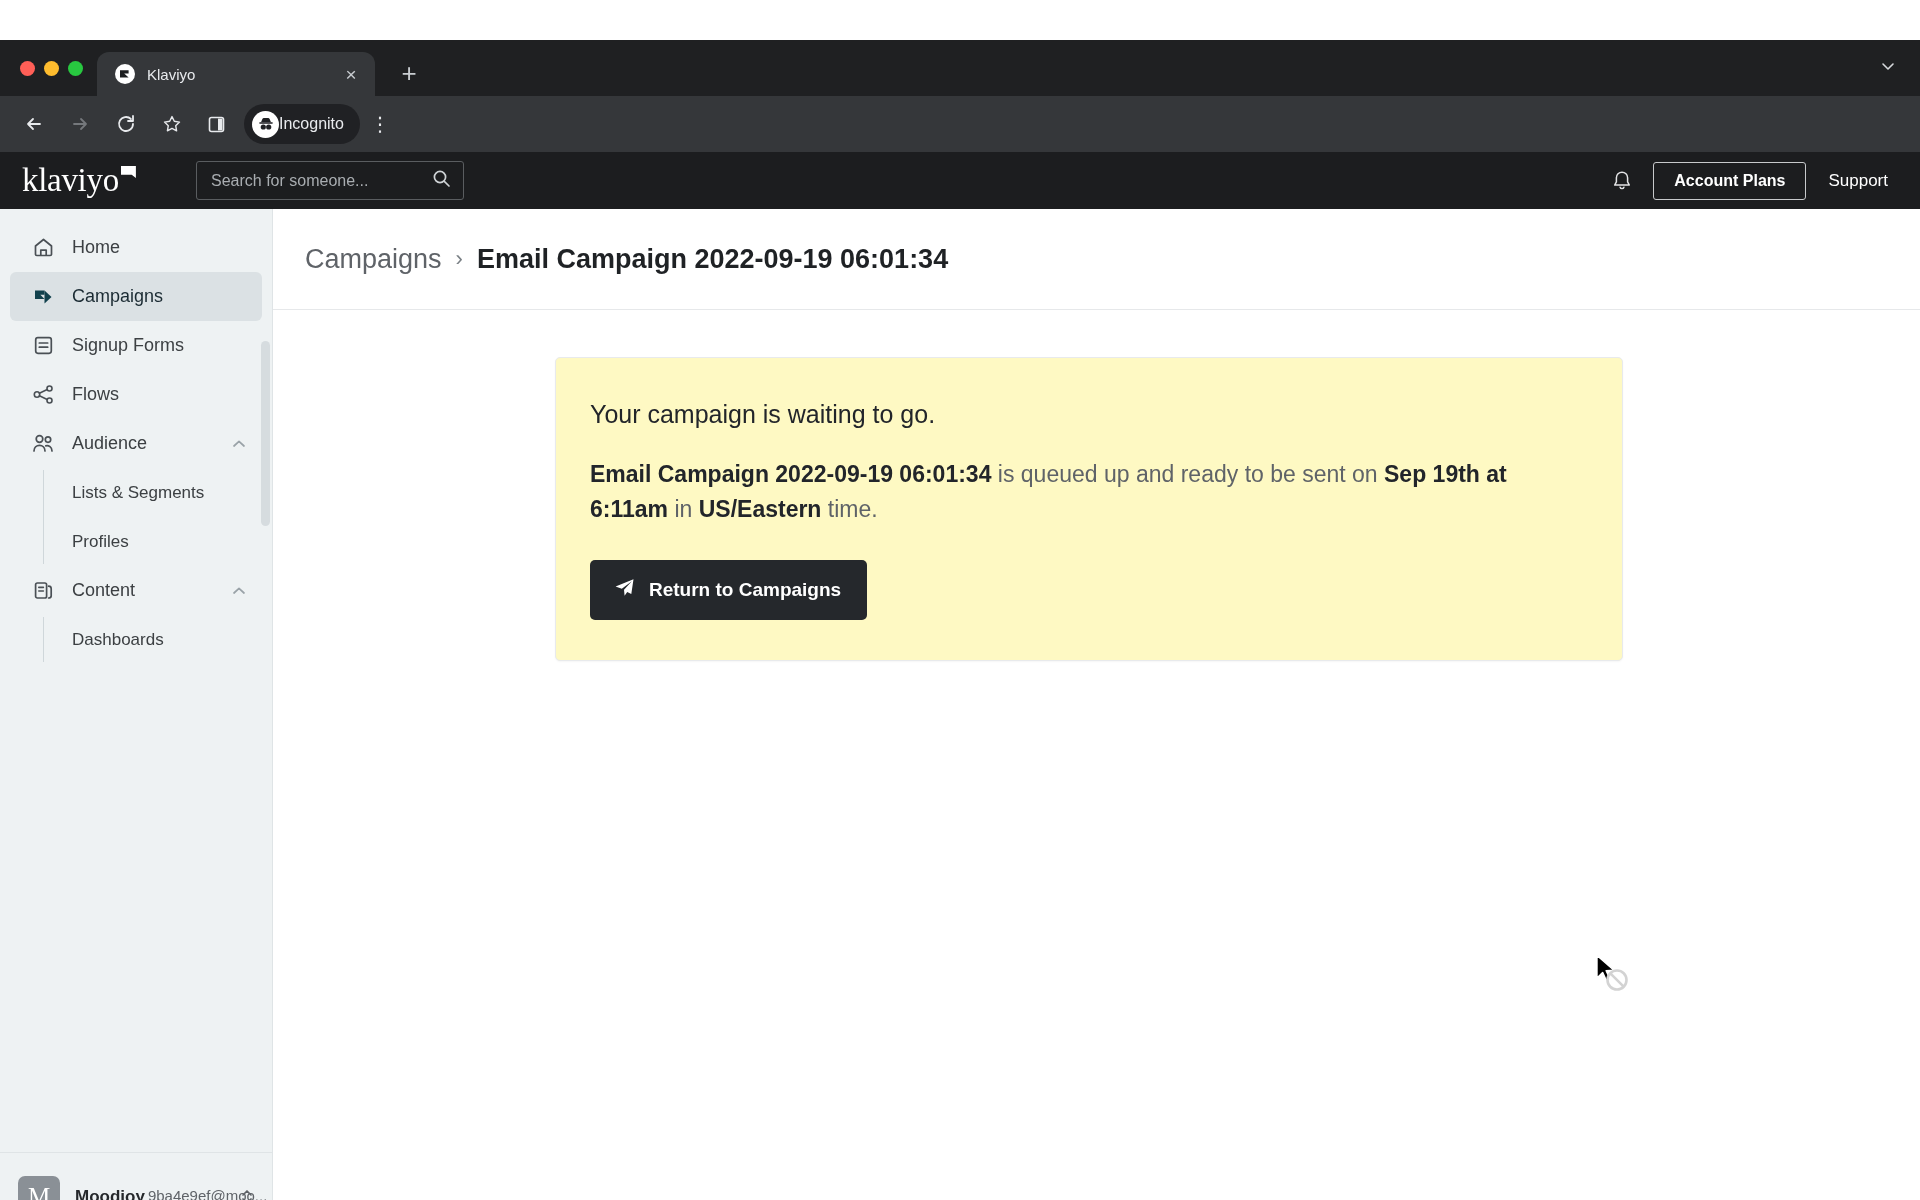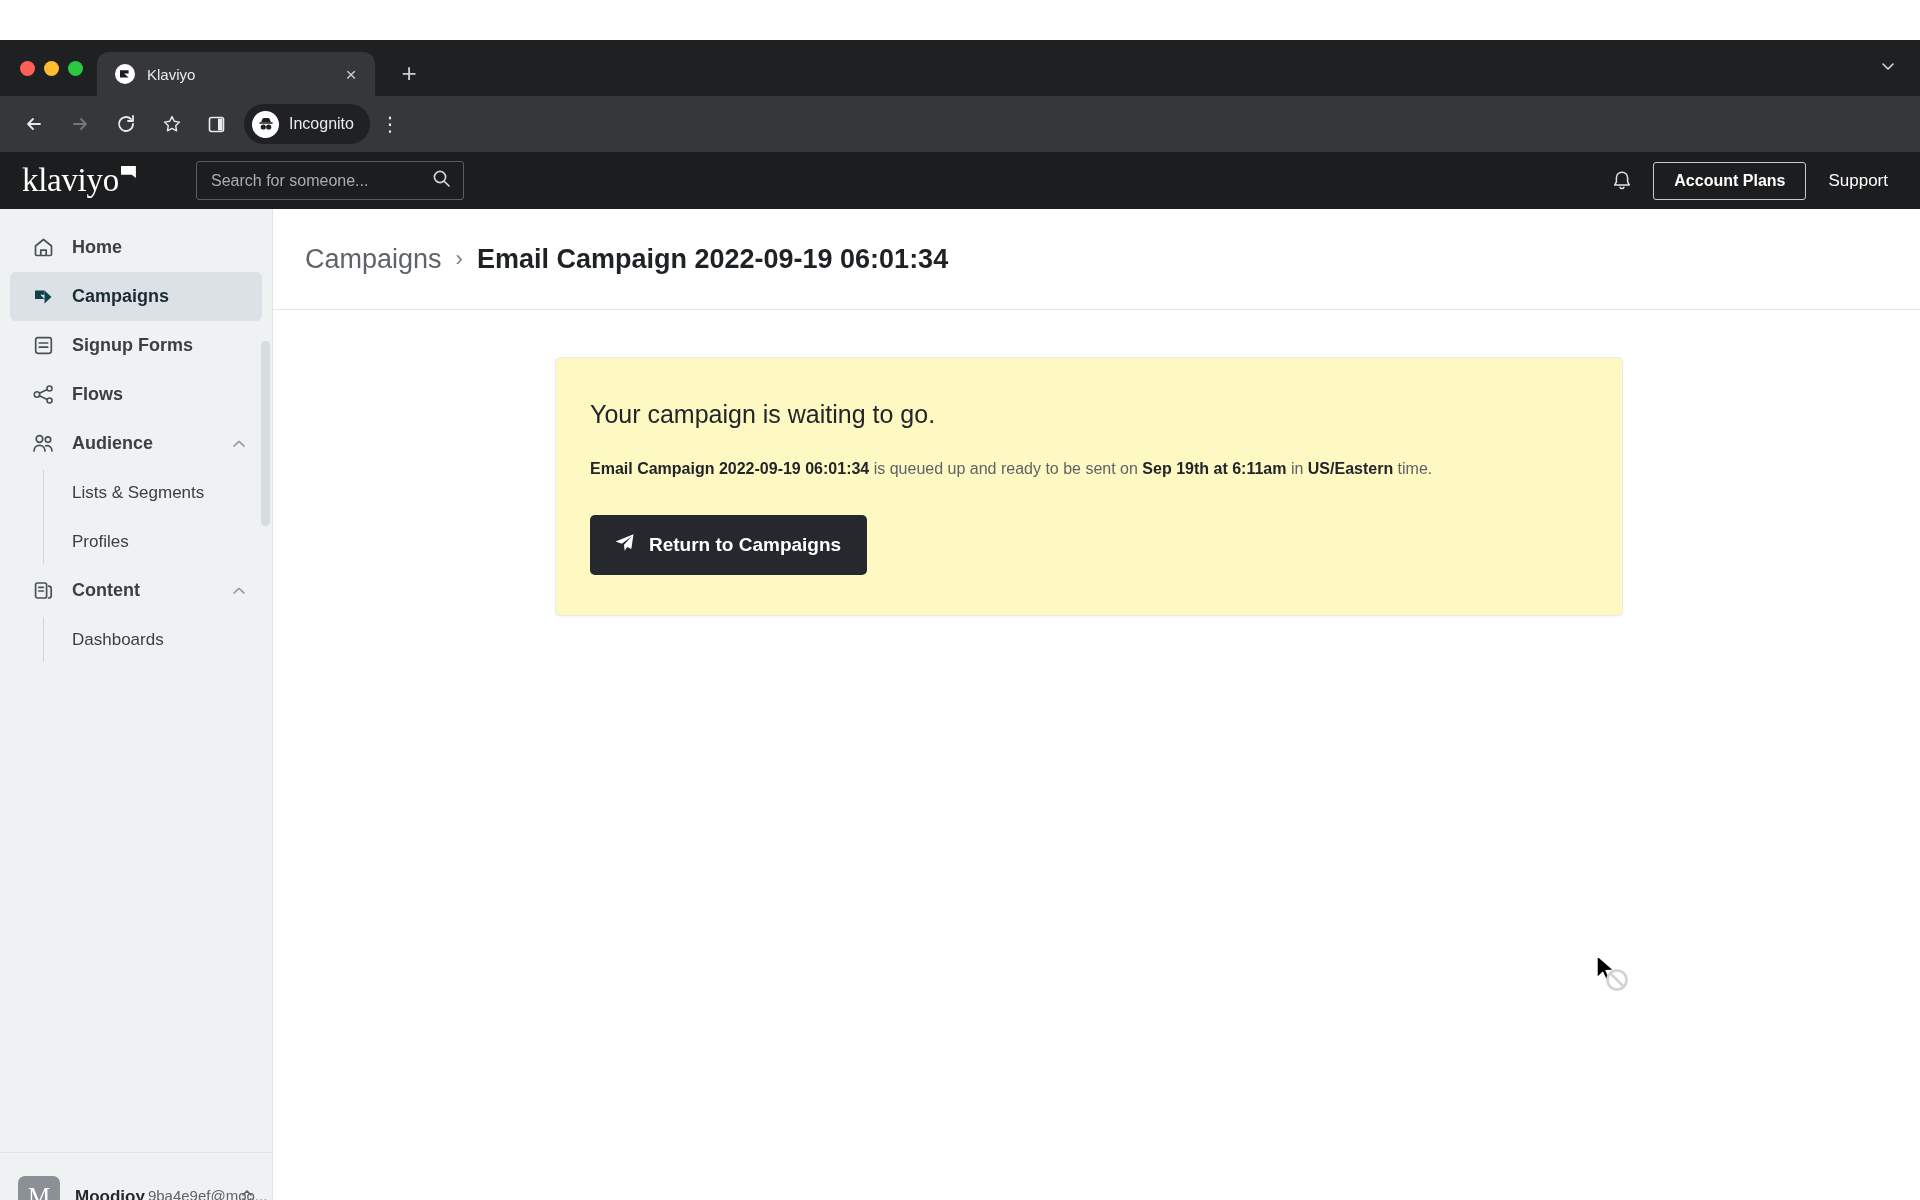--- a/index.html
+++ b/index.html
@@ -47,21 +47,21 @@
   .navbtn.disabled { color: #75787c; }
   .omnibox {
     flex: 1; height: 40px; background: #202124; border-radius: 20px;
     display: flex; align-items: center; padding: 0 16px; margin: 0 10px; gap: 12px;
     min-width: 0; cursor: text;
   }
   .omni-url { font-size: 16px; color: #9aa0a6; white-space: nowrap; overflow: hidden; }
   .omni-url b { color: #e8eaed; font-weight: 400; }
   .tool-icons { display: flex; align-items: center; gap: 4px; }
   .incognito-pill {
-    display: flex; align-items: center; gap: 10px; height: 40px; padding: 0 16px 0 8px;
+    display: flex; align-items: center; gap: 0; height: 40px; padding: 0 16px 0 8px;
     border-radius: 20px; background: #202124; margin-left: 4px; cursor: pointer;
   }
   .incog-avatar {
     width: 27px; height: 27px; border-radius: 50%; background: #ffffff;
     display: flex; align-items: center; justify-content: center; flex: none;
   }
   .incog-label { color: #e8eaed; font-size: 16px; white-space: nowrap; }
   .kebab { color: #e8eaed; font-size: 20px; width: 32px; text-align: center; line-height: 1; cursor: pointer; }
 
   
@@ -102,21 +102,21 @@
     width: 273px; background: #eef2f3; border-right: 1px solid #dfe4e6;
     display: flex; flex-direction: column; flex: none; position: relative;
   }
   .nav-scroll { flex: 1; overflow: hidden; padding: 14px 10px 0 10px; position: relative; }
   .nav-item {
     height: 49px; display: flex; align-items: center; gap: 16px;
     padding: 0 14px 0 20px; border-radius: 6px; cursor: pointer; position: relative;
   }
   .nav-item.active { background: #dbe1e4; }
   .nav-icon { width: 26px; height: 26px; display: flex; align-items: center; justify-content: center; flex: none; }
-  .nav-label { font-size: 18px; color: #3c4043; white-space: nowrap; font-weight: bold; }
+  .nav-label { font-size: 18px; color: #3c4043; white-space: nowrap; }
   .nav-item.active .nav-label { color: #1b2b33; }
   .nav-caret { margin-left: auto; color: #9aa3a8; display: flex; align-items: center; }
   .subnav { position: relative; padding-left: 0; }
   .subnav::before {
     content: ""; position: absolute; left: 33px; top: 2px; bottom: 2px; width: 1px; background: #cfd7da;
   }
   .sub-item {
     height: 49px; display: flex; align-items: center; padding-left: 62px;
     font-size: 17px; color: #3c4043; cursor: pointer; white-space: nowrap;
   }
@@ -149,21 +149,21 @@
   .crumb-current { font-size: 27px; color: #1f2225; font-weight: bold; white-space: nowrap; }
 
   .content { flex: 1; padding: 47px 0 0 0; position: relative; }
   .card {
     width: 1068px; margin-left: 282px; background: #fef9c3;
     border: 1px solid #e8eaec; border-radius: 5px;
     box-shadow: 0 1px 2px rgba(0,0,0,0.04);
     padding: 42px 34px 40px 34px;
   }
   .card-title { font-size: 25px; color: #22252a; margin-bottom: 28px; }
-  .card-desc { font-size: 16px; color: #5f6368; line-height: 1.5; margin-bottom: 34px; }
+  .card-desc { font-size: 23px; color: #5f6368; line-height: 1.5; margin-bottom: 34px; }
   .card-desc b { color: #22252a; font-weight: bold; }
   .btn-primary {
     display: inline-flex; align-items: center; gap: 14px;
     background: #25282c; color: #ffffff; border: none; border-radius: 5px;
     padding: 17px 26px 17px 24px; font-size: 19px; font-weight: bold;
     font-family: "Liberation Sans", sans-serif; cursor: pointer;
   }
   .cursor-layer { position: absolute; left: 1322px; top: 644px; pointer-events: none; }
 </style>
 </head>

